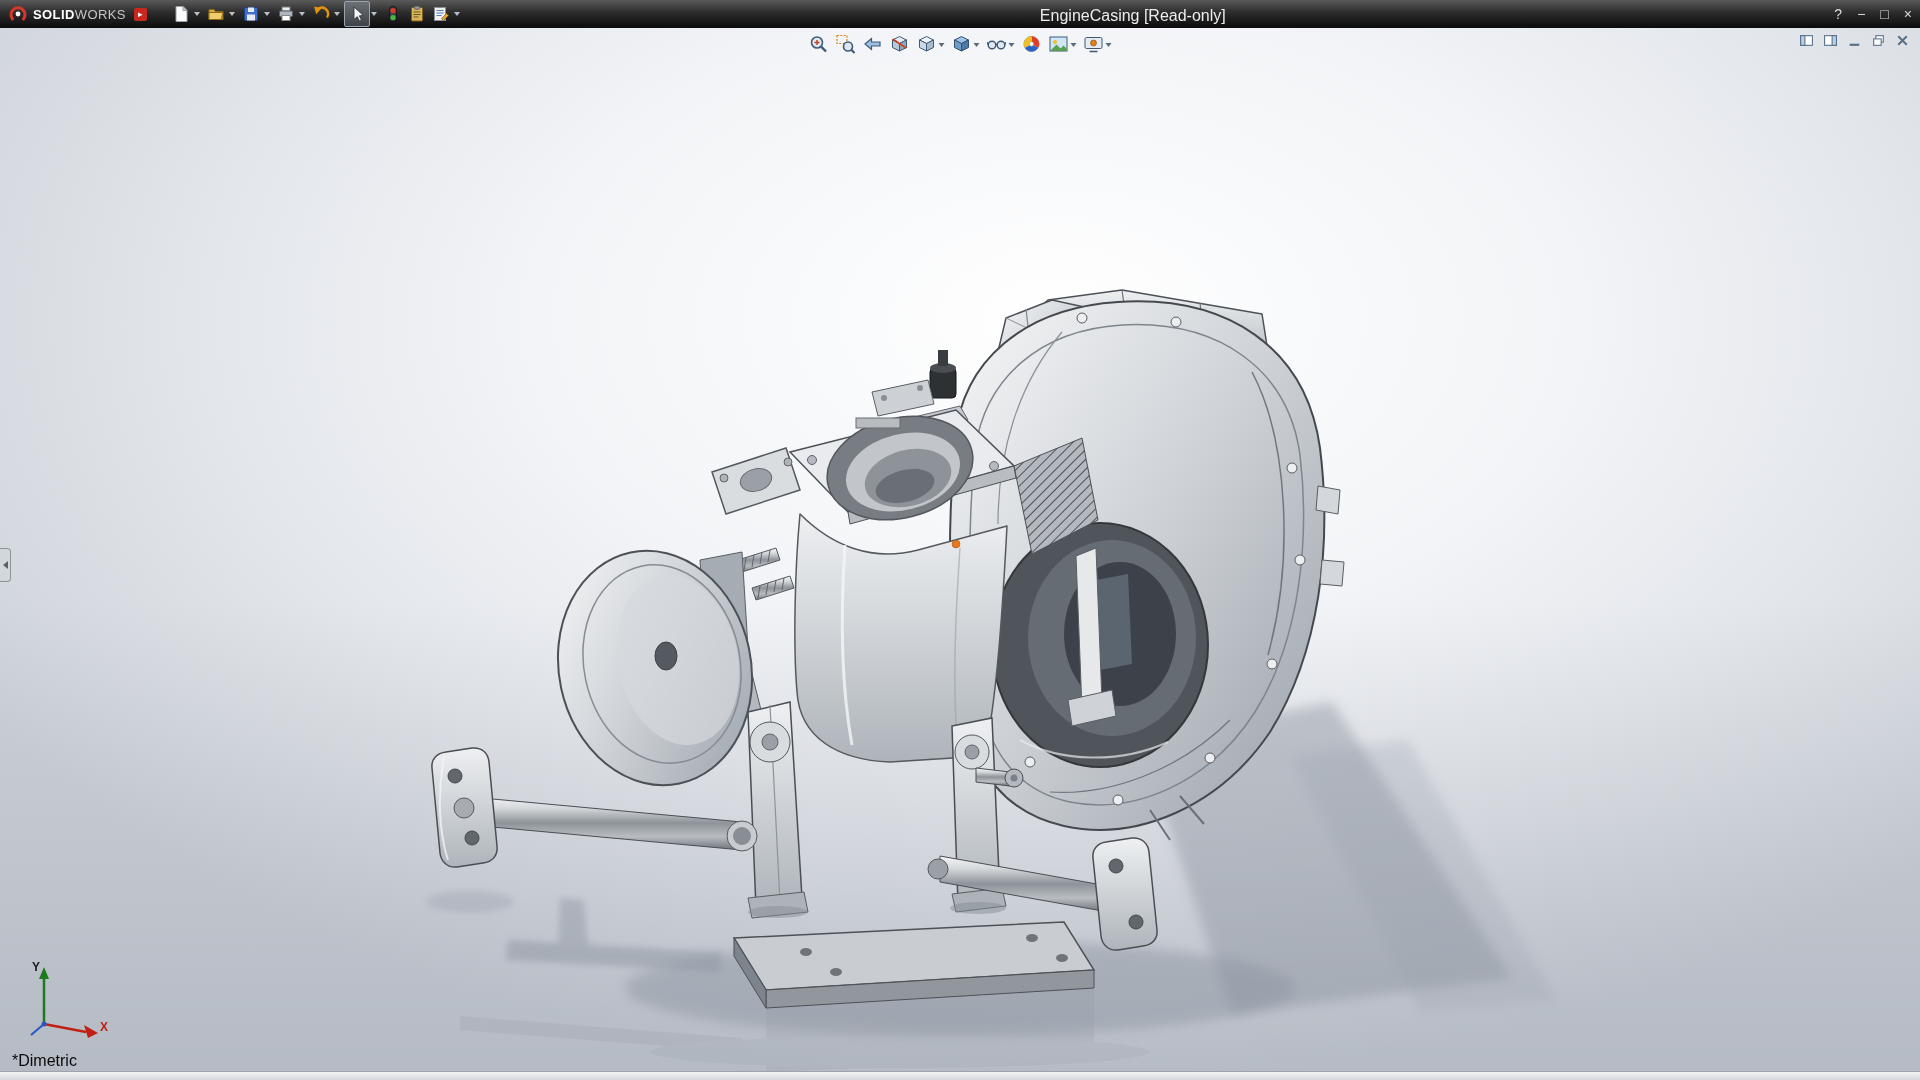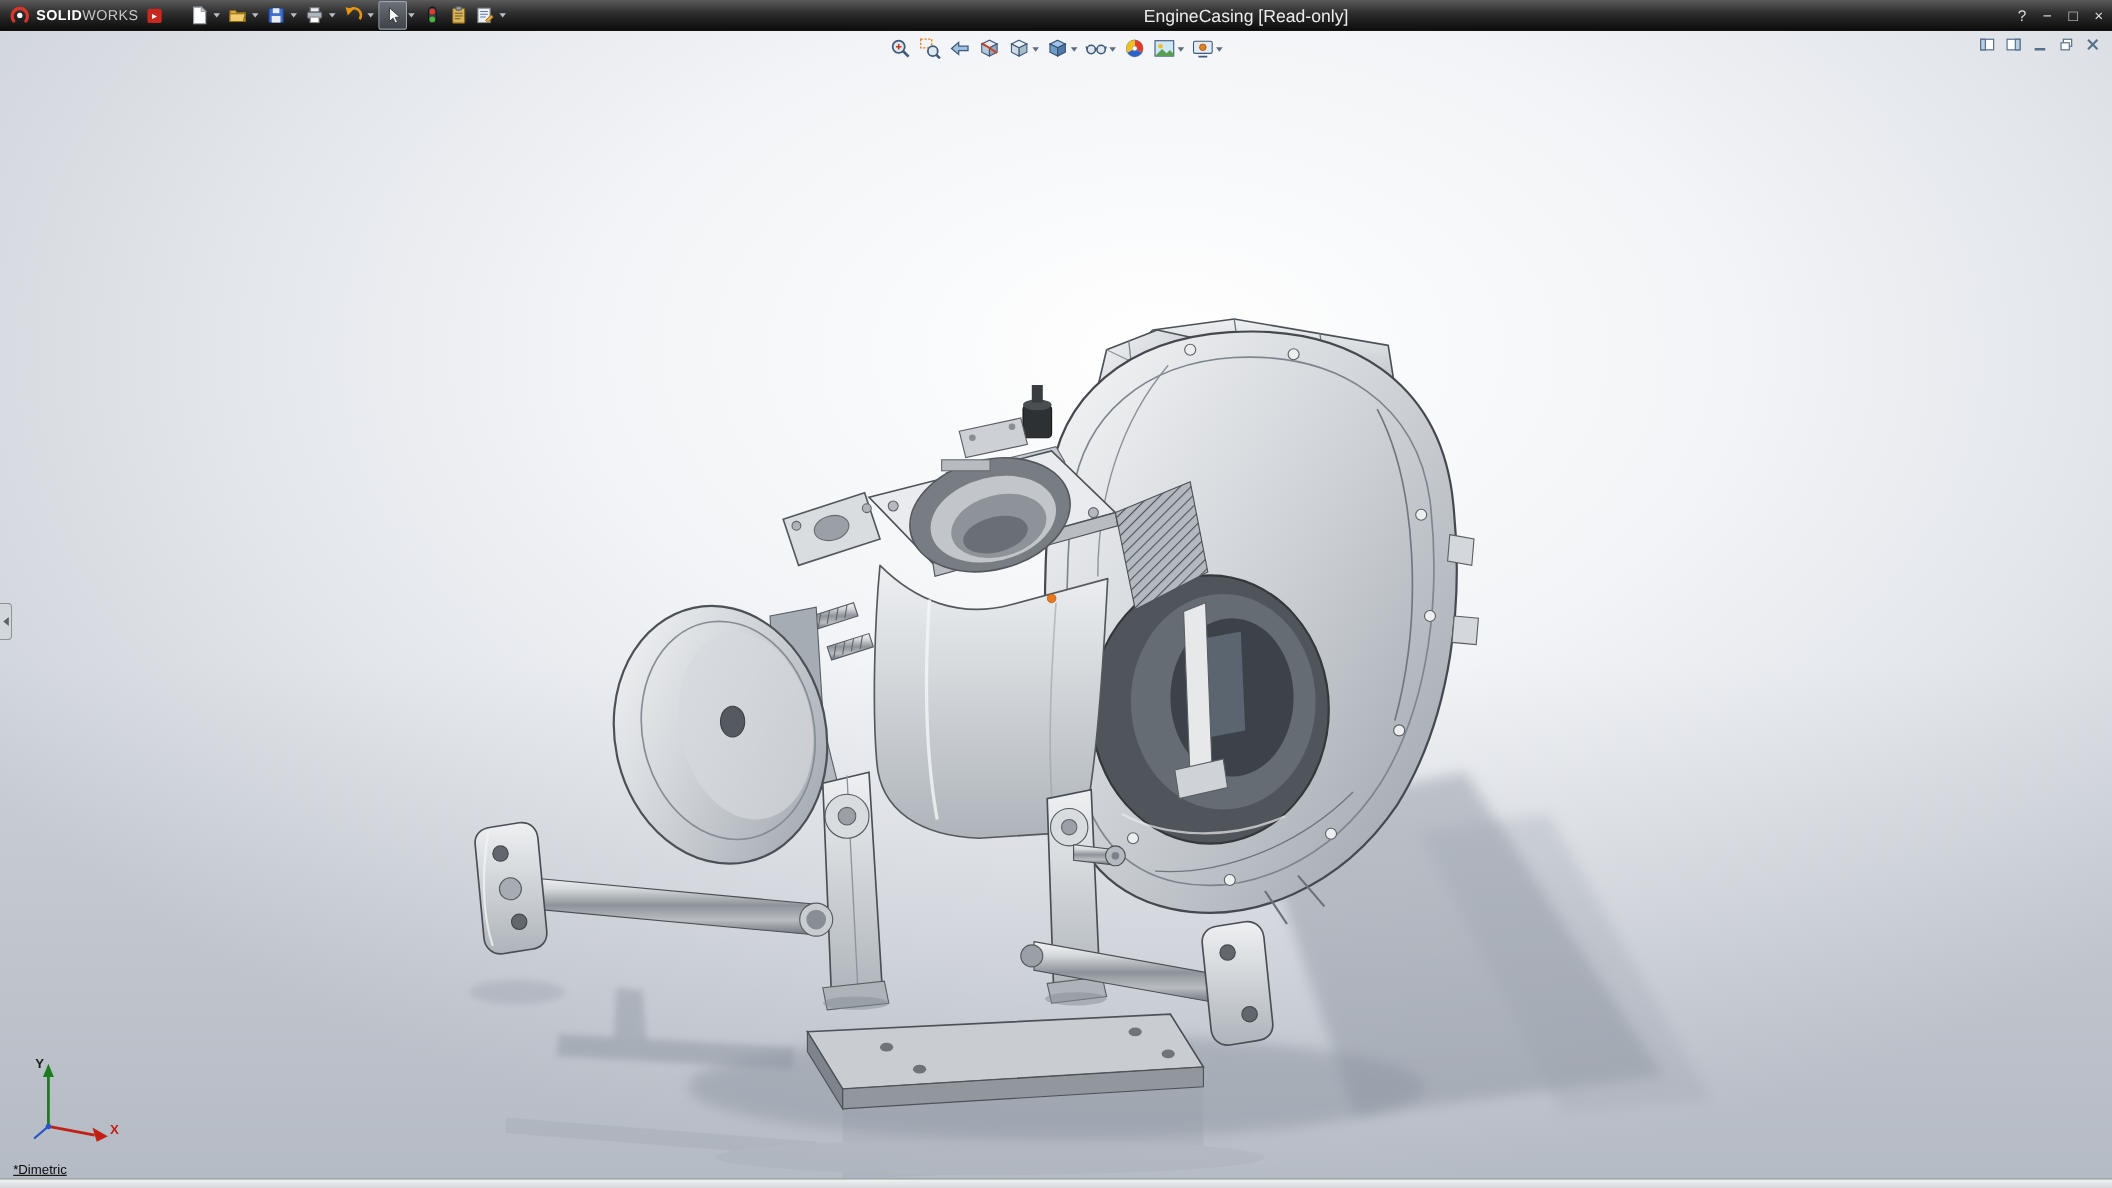--- a/index.html
+++ b/index.html
@@ -45,21 +45,21 @@
       linear-gradient(180deg,rgba(0,0,0,0) 55%,rgba(86,96,112,0.20) 100%),
       radial-gradient(ellipse 1250px 760px at 55% 28%, #ffffff 0%, #f2f4f7 42%, #e3e6eb 68%, #cdd2d9 100%);}
   .model-svg{position:absolute;left:0;top:-28px;width:1920px;height:1080px;}
 
   .side-tab{position:absolute;left:0;top:520px;width:10px;height:32px;background:#d2d7dc;
     border:1px solid #8d939b;border-left:none;border-radius:0 4px 4px 0;z-index:15;
     display:flex;align-items:center;justify-content:center;}
   .side-tab i{width:0;height:0;border-top:4px solid transparent;border-bottom:4px solid transparent;
     border-right:5px solid #5a6168;display:block;}
 
-  .orientation-label{position:absolute;left:12px;bottom:2px;font-size:12px;color:#0a0a0a;z-index:10;text-decoration:underline;}
+  .orientation-label{position:absolute;left:12px;bottom:2px;font-size:16px;color:#0a0a0a;z-index:10;}
   .triad{position:absolute;left:8px;bottom:24px;width:110px;height:84px;z-index:10;}
   .triad svg{position:absolute;left:0;top:0;}
   .triad .y-label{position:absolute;left:24px;top:-4px;font-size:12px;color:#1c1c1c;font-weight:bold;}
   .triad .x-label{position:absolute;left:92px;top:56px;font-size:12px;color:#c22015;font-weight:bold;}
 
   
   .statusbar{position:absolute;left:0;right:0;bottom:0;height:8px;z-index:25;
     background:linear-gradient(180deg,#f2f3f4,#d4d7db);border-top:1px solid #9fa4aa;}
 </style>
 </head>

